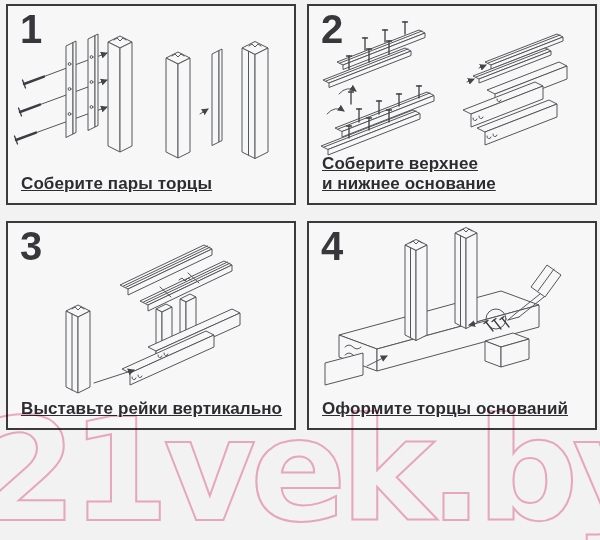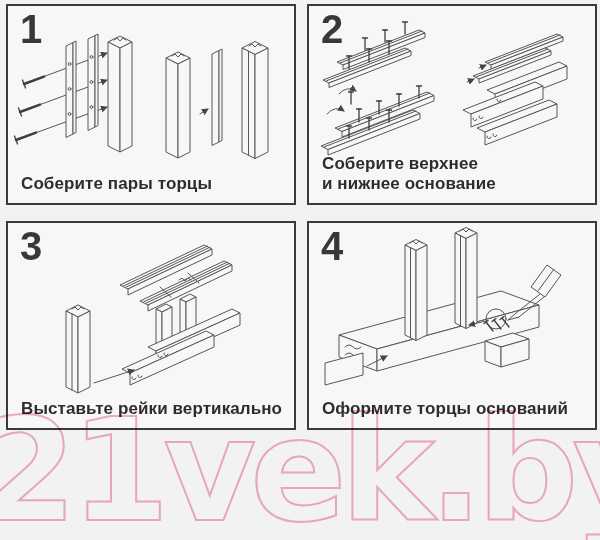--- a/index.html
+++ b/index.html
@@ -14,21 +14,21 @@
   .panel.p1{left:6px;top:4px;width:290px;height:201px;}
   .panel.p2{left:307px;top:4px;width:290px;height:201px;}
   .panel.p3{left:6px;top:221px;width:290px;height:209px;}
   .panel.p4{left:307px;top:221px;width:290px;height:209px;}
   .step-number{
     position:absolute;top:3px;left:12px;font-size:40px;font-weight:700;
     color:#38383c;line-height:1;
   }
   .caption{
     position:absolute;left:13px;bottom:9px;font-size:17px;font-weight:700;
-    line-height:1.18;color:#2d2d31;white-space:pre-line;letter-spacing:.1px;
+    line-height:1.18;color:#2d2d31;white-space:pre-line;letter-spacing:.1px;text-decoration:underline;
   }
   .illus{position:absolute;left:0;top:0;pointer-events:none;}
   .page-title{
     position:absolute;left:10px;top:466px;font-size:32px;font-weight:700;
     color:#19735f;letter-spacing:.3px;line-height:1;white-space:nowrap;z-index:2;
   }
   .watermark{
     position:absolute;left:-22px;top:400px;font-size:142px;font-weight:700;
     line-height:1;letter-spacing:-6px;white-space:nowrap;color:transparent;
     -webkit-text-stroke:2px #f4b0c3;mix-blend-mode:multiply;z-index:5;

